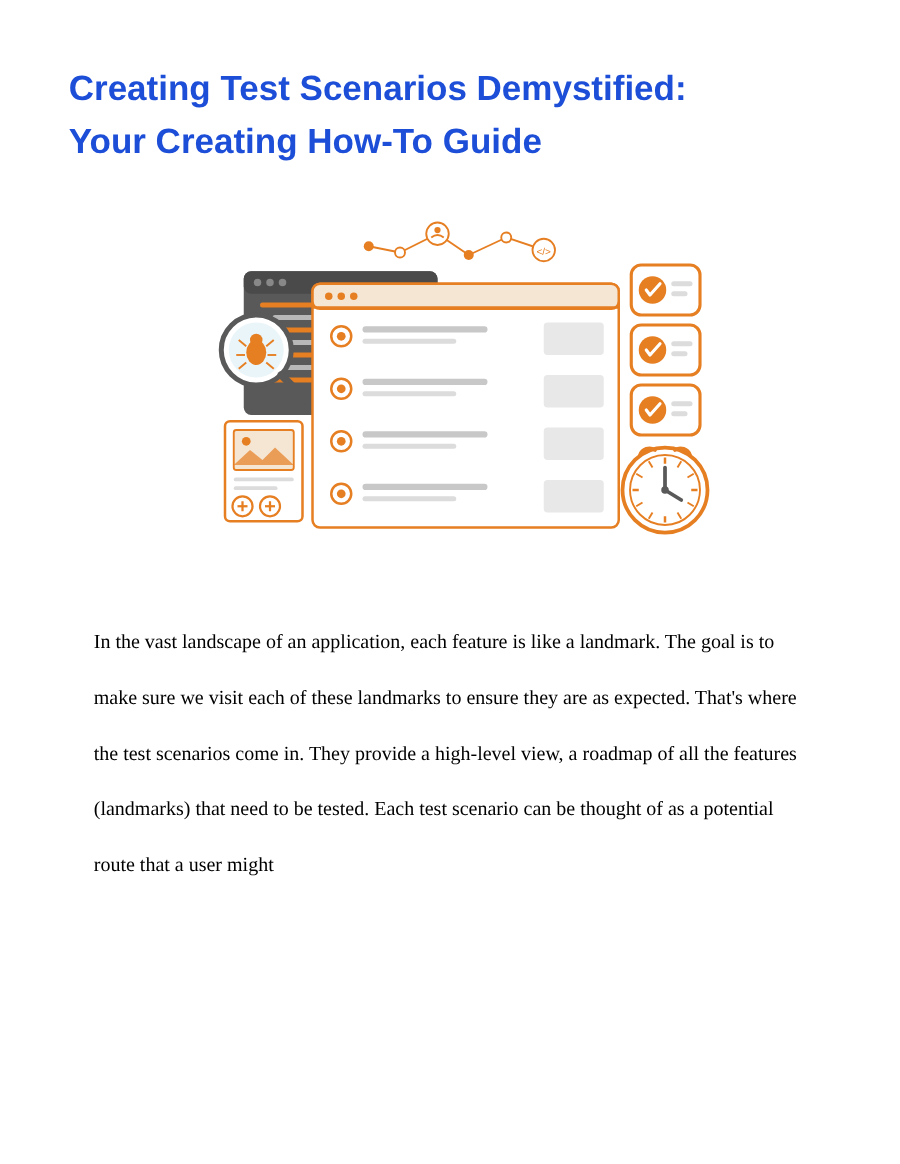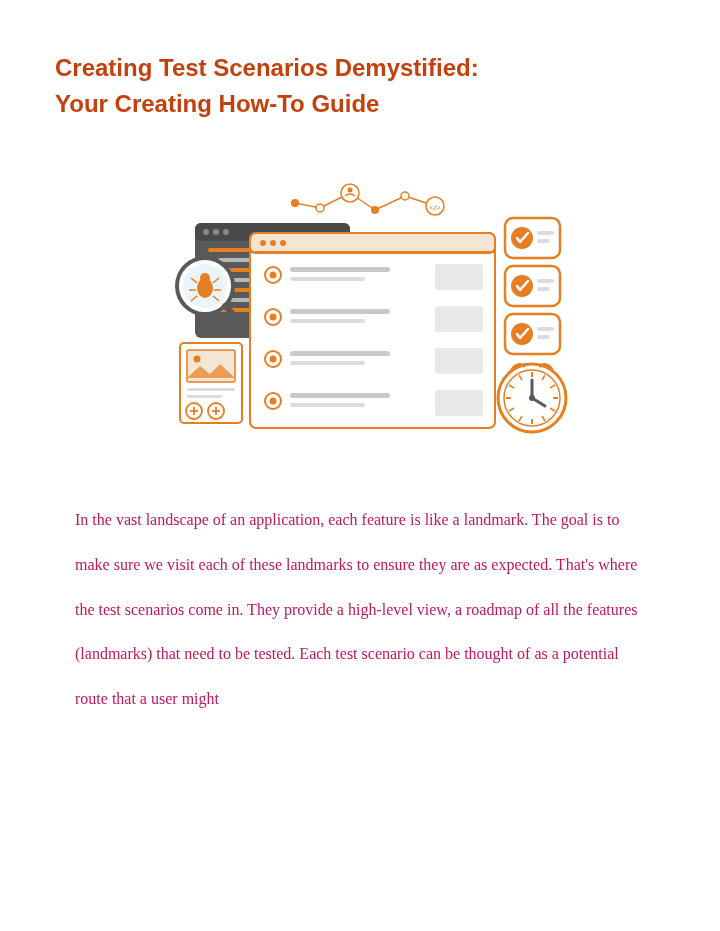--- a/index.html
+++ b/index.html
@@ -8,39 +8,39 @@
       box-sizing: border-box;
     }
     body {
       width: 720px;
       height: 931px;
       background: #ffffff;
       font-family: Arial, Helvetica, sans-serif;
       padding: 50px 55px;
     }
     .title {
-      font-size: 24px;
+      font-size: 28px;
       font-weight: bold;
-      color: #c2410c;
+      color: #1d4ed8;
       line-height: 1.5;
-      margin-bottom: 56px;
+      margin-bottom: 38px;
     }
     .illustration {
       display: flex;
       justify-content: center;
       margin-bottom: 60px;
     }
     .illustration svg {
       width: 440px;
       height: 260px;
     }
     .body-text {
       font-family: Georgia, 'Times New Roman', serif;
       font-size: 16px;
-      color: #be185d;
+      color: #000000;
       line-height: 2.8;
       padding: 0 20px;
     }
   </style>
 </head>
 <body>
 
 <h1 class="title">
   <span>Creating Test Scenarios Demystified:</span><br>
   <span>Your Creating How-To Guide</span>

